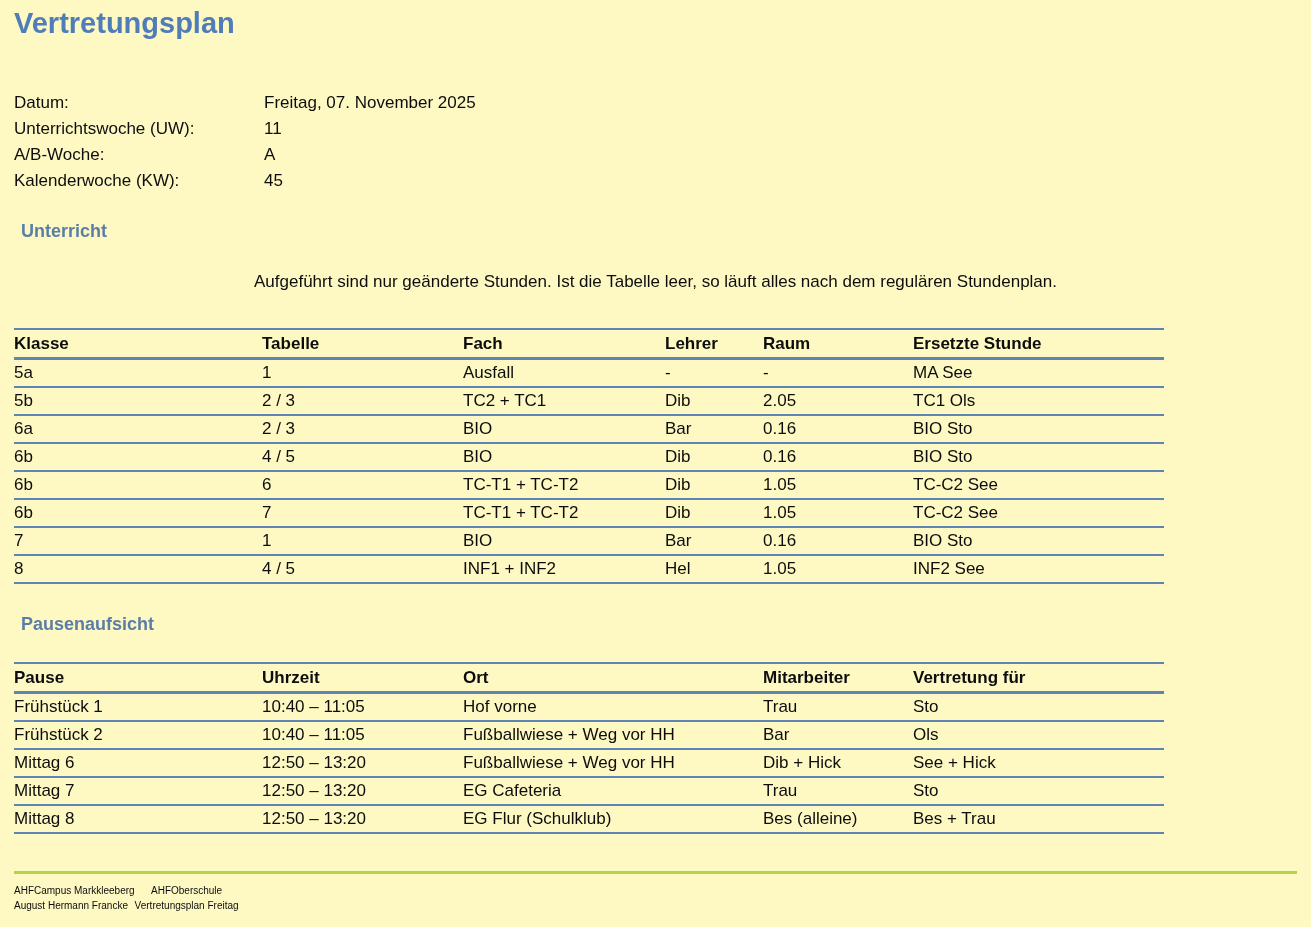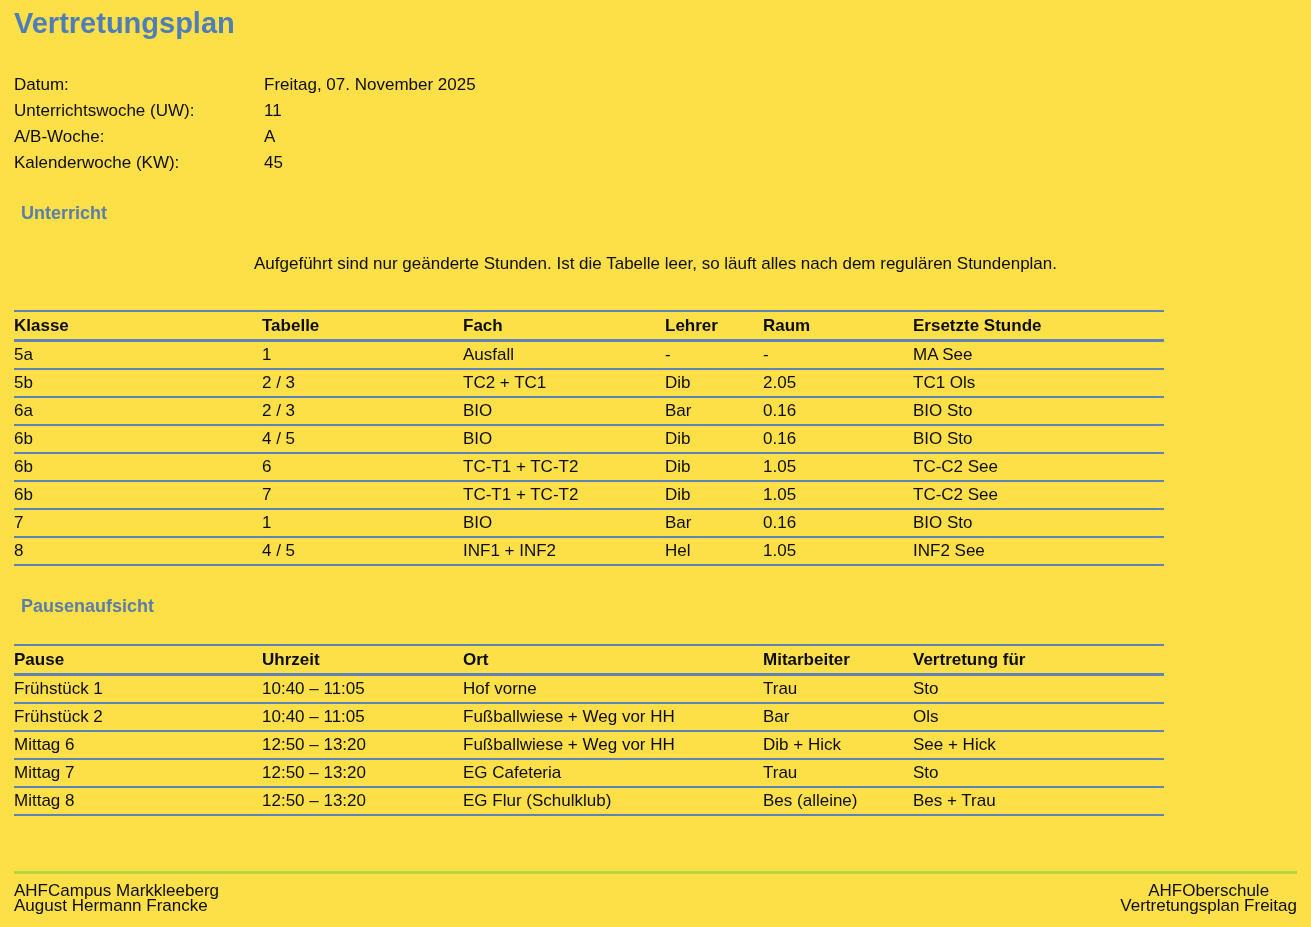--- a/index.html
+++ b/index.html
@@ -7,34 +7,34 @@
     --c-heading:#5b7ea8;
     --c-border:#5d84b4;
     --c-footline:#b0d73f;
     --c-text:#0d0d0d;
   }
   *{box-sizing:border-box;}
   html,body{margin:0;padding:0;background:#fff;}
   .page{
     position:relative;
     width:1311px;height:927px;
-    background:#fde047;
+    background:#fef9c3;
     font-family:"Liberation Sans","DejaVu Sans",sans-serif;
     color:var(--c-text);
     overflow:hidden;
   }
   .content{padding:0 14px;}
 
   h1.doc-title{
     margin:0;padding-top:6px;
     font-size:29px;line-height:34px;font-weight:bold;
     color:var(--c-title);
   }
 
-  .meta{margin-top:32px;font-size:17px;}
+  .meta{margin-top:50px;font-size:17px;}
   .meta-row{display:flex;line-height:26px;}
   .meta-label{width:250px;flex:0 0 250px;}
   .meta-value{flex:1;}
 
   h2.section{
     margin:7px;font-size:18px;line-height:22px;font-weight:bold;
     color:var(--c-heading);
   }
   #unterricht-heading{margin-top:26px;}
   #pausenaufsicht-heading{margin-top:29px;}
@@ -61,26 +61,26 @@
     height:26px;line-height:26px;
     padding:0;
     border-bottom:2px solid var(--c-border);
     white-space:nowrap;overflow:hidden;
   }
 
   .footer{
     position:absolute;left:14px;right:14px;top:871px;
     border-top:3px solid var(--c-footline);
     padding-top:9px;
-    display:flex;justify-content:space-between;
-    font-size:17px;line-height:15px;
+    display:flex;
+    font-size:10px;line-height:15px;
   }
   .footer .col{white-space:nowrap;}
   .footer .col.left{text-align:left;}
-  .footer .col.center{text-align:center;margin-left:32px;}
+  .footer .col.center{text-align:center;}
   .footer .col.right{text-align:right;}
 </style>
 </head>
 <body>
 
 <div class="page">
   <div class="content">
 
     <h1 class="doc-title">Vertretungsplan</h1>
 

